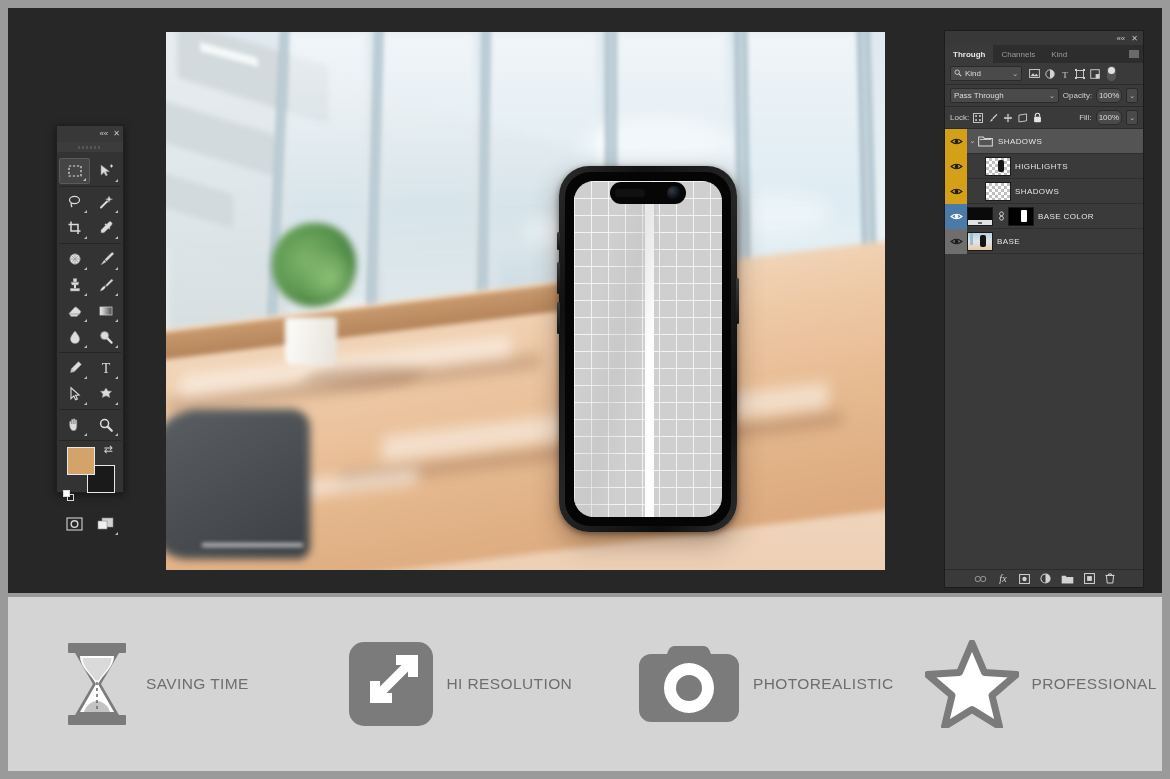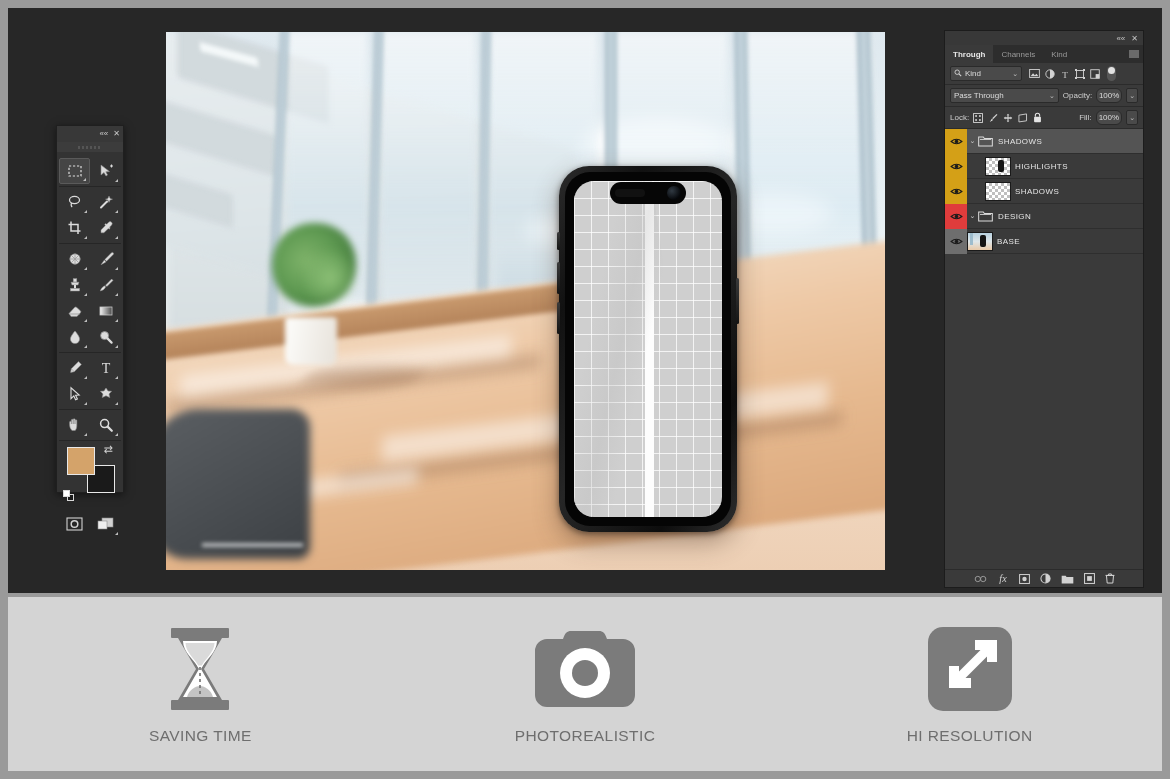--- a/index.html
+++ b/index.html
@@ -380,21 +380,21 @@
   }
   .lp-footer .fi { cursor:pointer; display:flex; align-items:flex-start; color:#b8b8b8; font-size:9px; }
 
   
   .feature-bar {
     position:absolute; left:8px; top:597px; width:1154px; height:174px;
     background:#d4d4d4;
     display:flex; align-items:center; justify-content:space-around;
   }
   .feature {
-    display:flex; flex-direction:column; align-items:center; gap:12px;
+    display:flex; flex-direction:row; align-items:center; gap:12px;
     width:16%;
   }
   .feature .ico { height:92px; display:flex; align-items:center; justify-content:center; }
   .feature .cap {
     font-size:15.5px; color:#6e6e6e; letter-spacing:.4px; font-weight:normal;
     white-space:nowrap;
   }
 </style>
 </head>
 <body>
@@ -816,38 +816,41 @@
             <svg class="eye-svg" width="13" height="9" viewBox="0 0 14 10">
                 <path d="M1 5 Q7 0 13 5 Q7 10 1 5z" fill="none" stroke="#1a1a1a" stroke-width="1.2"></path>
                 <circle cx="7" cy="5" r="2" fill="#1a1a1a"></circle>
               </svg>
           </div>
           <div style="width:18px;flex:none"></div>
           <span class="thumb checker"></span>
           <span class="layer-name">SHADOWS</span>
         </div>
 
+
+
         <div class="layer">
-          <div class="eye-cell" style="background:#e03c3c">
+          <div class="eye-cell" style="background:#4a7ba8">
             <svg class="eye-svg" width="13" height="9" viewBox="0 0 14 10">
-                <path d="M1 5 Q7 0 13 5 Q7 10 1 5z" fill="none" stroke="#1a1a1a" stroke-width="1.2"></path>
-                <circle cx="7" cy="5" r="2" fill="#1a1a1a"></circle>
-              </svg>
-          </div>
-          <div class="arrow-cell">⌄</div>
-          <span class="folder-ico">
-            <svg width="15" height="12" viewBox="0 0 16 13">
-                <path d="M.6 2.2 h5 l1.2 1.6 h8.6 V12 H.6z" fill="none" stroke="#dcdcdc" stroke-width="1.1"></path>
-                <path d="M2 4.8 h12" stroke="#dcdcdc" stroke-width="1"></path>
-              </svg>
-          </span>
-          <span class="layer-name">DESIGN</span>
-        </div>
-
-
+                <path d="M1 5 Q7 0 13 5 Q7 10 1 5z" fill="none" stroke="#fff" stroke-width="1.2"></path>
+                <circle cx="7" cy="5" r="2" fill="#fff"></circle>
+              </svg>
+          </div>
+          <span class="thumb base-color-th"></span>
+          <span class="link-ico">
+            <svg width="7" height="10" viewBox="0 0 8 11">
+                <circle cx="4" cy="3" r="2.2" fill="none" stroke="#cfcfcf" stroke-width="1.1"></circle>
+                <circle cx="4" cy="8" r="2.2" fill="none" stroke="#cfcfcf" stroke-width="1.1"></circle>
+              </svg>
+          </span>
+          <span class="thumb mask-th">
+              <span class="mk"></span>
+            </span>
+          <span class="layer-name">BASE COLOR</span>
+        </div>
 
         <div class="layer">
           <div class="eye-cell" style="background:#6e6e6e">
             <svg class="eye-svg" width="13" height="9" viewBox="0 0 14 10">
                 <path d="M1 5 Q7 0 13 5 Q7 10 1 5z" fill="none" stroke="#1a1a1a" stroke-width="1.2"></path>
                 <circle cx="7" cy="5" r="2" fill="#1a1a1a"></circle>
               </svg>
           </div>
           <span class="thumb base-th">
               <span class="ph-mini"></span>
@@ -916,39 +919,47 @@
           <path d="M22.5 17 H51.5 C51.5 26 42 33 38.8 39.6 H35.2 C32 33 22.5 26 22.5 17 Z" fill="#7b7b7b" opacity=".28"></path>
           <path d="M24 71 H50 C48 64 42 60 37 60 C32 60 26 64 24 71 Z" fill="#7b7b7b" opacity=".45"></path>
           <path d="M37 41 V70" stroke="#6f6f6f" stroke-width="1.6" stroke-dasharray="3 3"></path>
         </svg>
       </div>
       <div class="cap">SAVING TIME</div>
     </div>
 
     <div class="feature">
       <div class="ico">
-        <svg width="104" height="80" viewBox="0 0 104 80">
-          <path d="M30 10 C32 4 34 2 38 2 H66 C70 2 72 4 74 10 H90 A12 12 0 0 1 102 22 V66 A12 12 0 0 1 90 78 H14 A12 12 0 0 1 2 66 V22 A12 12 0 0 1 14 10 Z" fill="#7b7b7b"></path>
-          <circle cx="52" cy="44" r="25" fill="#fff"></circle>
-          <circle cx="52" cy="44" r="13" fill="#7b7b7b"></circle>
-        </svg>
-      </div>
-      <div class="cap">PHOTOREALISTIC</div>
-    </div>
-
-    <div class="feature">
-      <div class="ico">
         <svg width="86" height="86" viewBox="0 0 86 86">
           <rect x="1" y="1" width="84" height="84" rx="15" fill="#7b7b7b"></rect>
           <path d="M70 14 H48 V24 H53.5 L32 45.5 V40 H22 V62 H44 V52 H38.5 L60 30.5 V36 H70 Z" fill="#fff"></path>
           <path d="M70 14 L70 36 L60 36 L60 30.5 L53.5 24 L48 24 L48 14 Z" fill="#fff"></path>
           <path d="M22 62 L22 40 L32 40 L32 45.5 L38.5 52 L44 52 L44 62 Z" fill="#fff"></path>
         </svg>
       </div>
       <div class="cap">HI RESOLUTION</div>
     </div>
 
+    <div class="feature">
+      <div class="ico">
+        <svg width="104" height="80" viewBox="0 0 104 80">
+          <path d="M30 10 C32 4 34 2 38 2 H66 C70 2 72 4 74 10 H90 A12 12 0 0 1 102 22 V66 A12 12 0 0 1 90 78 H14 A12 12 0 0 1 2 66 V22 A12 12 0 0 1 14 10 Z" fill="#7b7b7b"></path>
+          <circle cx="52" cy="44" r="25" fill="#fff"></circle>
+          <circle cx="52" cy="44" r="13" fill="#7b7b7b"></circle>
+        </svg>
+      </div>
+      <div class="cap">PHOTOREALISTIC</div>
+    </div>
+
+    <div class="feature">
+      <div class="ico">
+        <svg width="94" height="88" viewBox="0 0 94 88">
+          <path d="M47 3 L59.5 32.5 L91.5 34.5 L67 55.5 L74.5 86.5 L47 69.5 L19.5 86.5 L27 55.5 L2.5 34.5 L34.5 32.5 Z" fill="#fff" stroke="#7b7b7b" stroke-width="7" stroke-linejoin="round"></path>
+        </svg>
+      </div>
+      <div class="cap">PROFESSIONAL</div>
+    </div>
 
 
 
   </div>
 
 </div>
 
 </body></html>

